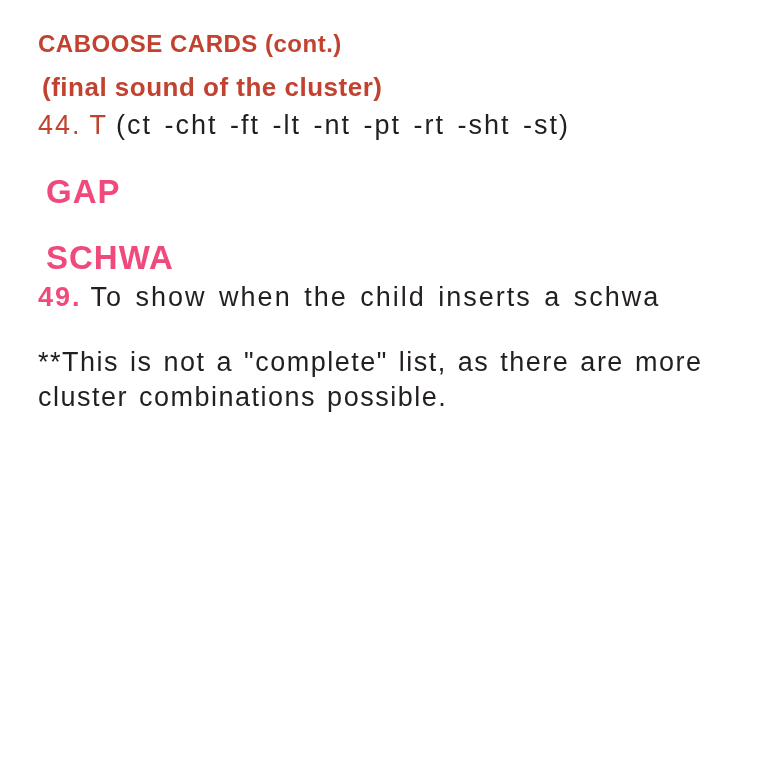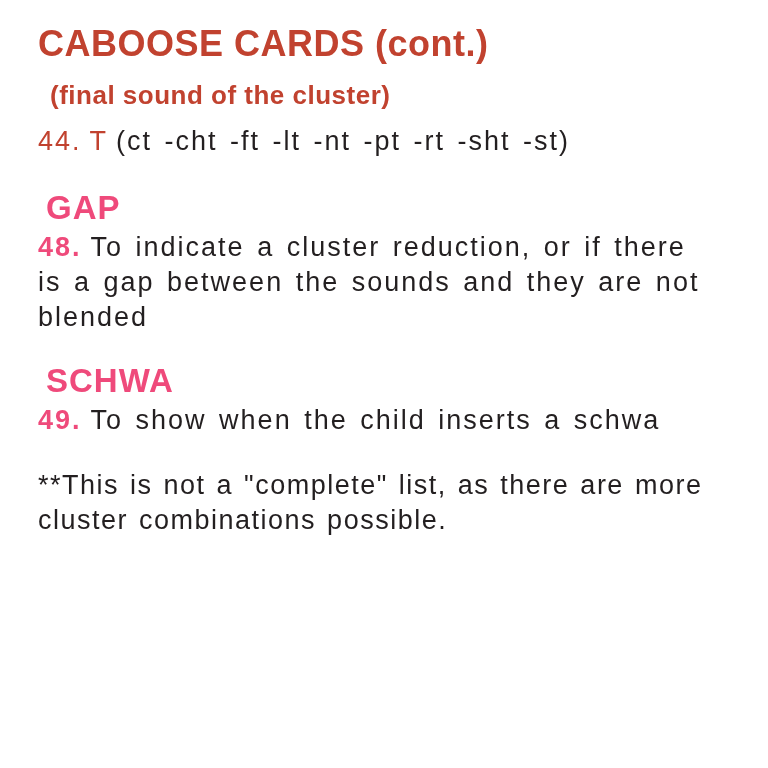--- a/index.html
+++ b/index.html
@@ -13,28 +13,28 @@
     height: 768px;
     box-sizing: border-box;
     padding: 22px 38px;
     background: #ffffff;
     overflow: hidden;
     font-family: "Liberation Sans", "DejaVu Sans", sans-serif;
     color: #231F20;
   }
   .title {
     margin: 0;
-    font-size: 36px;
+    font-size: 24px;
     line-height: 44px;
     font-weight: bold;
     letter-spacing: 0.5px;
     color: #C1422F;
   }
   .subtitle {
-    margin: 12px;
+    margin: 4px;
     font-size: 26px;
     line-height: 34px;
     font-weight: bold;
     letter-spacing: 0.5px;
     color: #C1422F;
   }
   .items {
     width: 636px;
   }
   .item {
@@ -91,20 +91,19 @@
 <div class="page">
 
   <h1 class="title">CABOOSE CARDS (cont.)</h1>
   <h2 class="subtitle">(final sound of the cluster)</h2>
 
   <div class="items">
     <div class="item"><span class="num">44.</span><span class="sound">T</span><span class="clusters">(ct -cht -ft -lt -nt -pt -rt -sht -st)</span></div>
   </div>
 
   <h2 class="section-heading">GAP</h2>
-  <p class="para"><span class="num">48.</span><span>To indicate a cluster reduction, or if there is a gap between the sounds and they are not blended</span></p>
 
   <h2 class="section-heading schwa">SCHWA</h2>
   <p class="para"><span class="num">49.</span><span>To show when the child inserts a schwa</span></p>
 
   <p class="footnote">**This is not a "complete" list, as there are more cluster combinations possible.</p>
 
 </div>
 
 </body></html>

